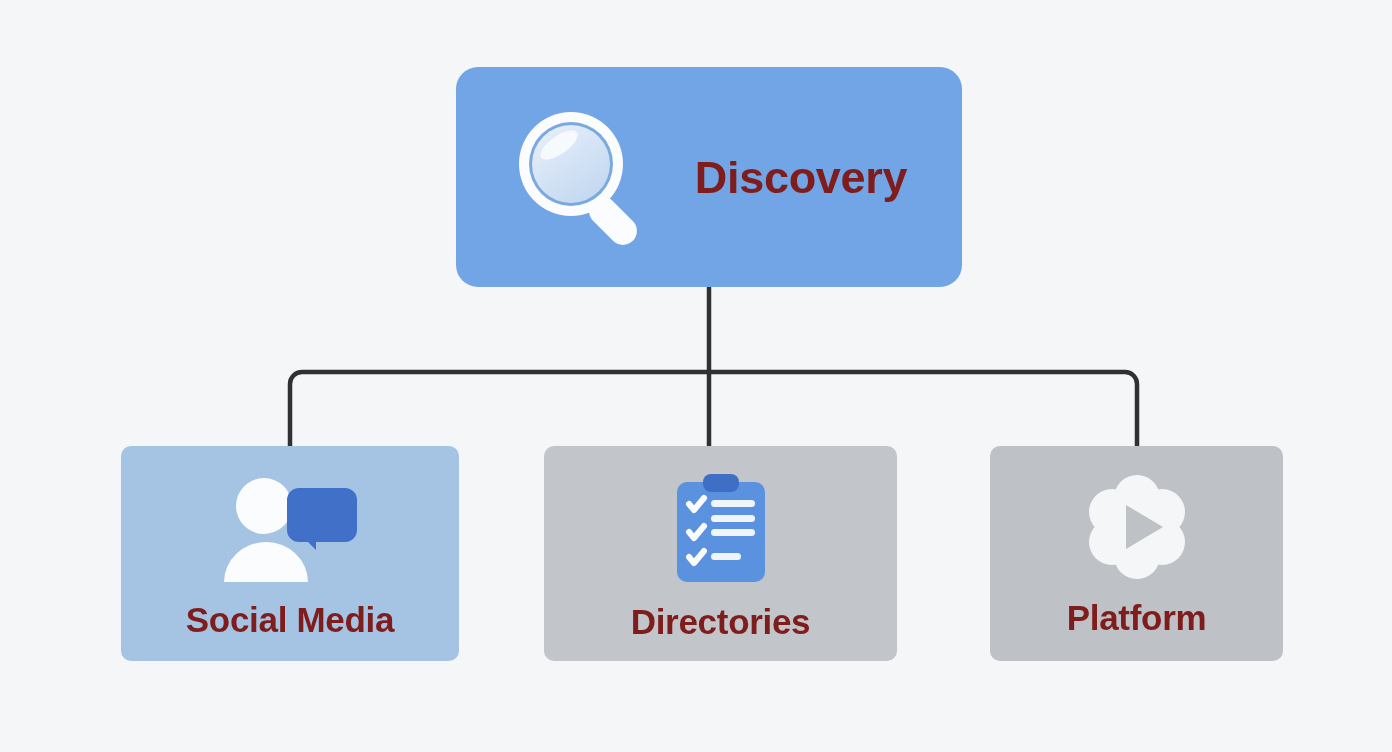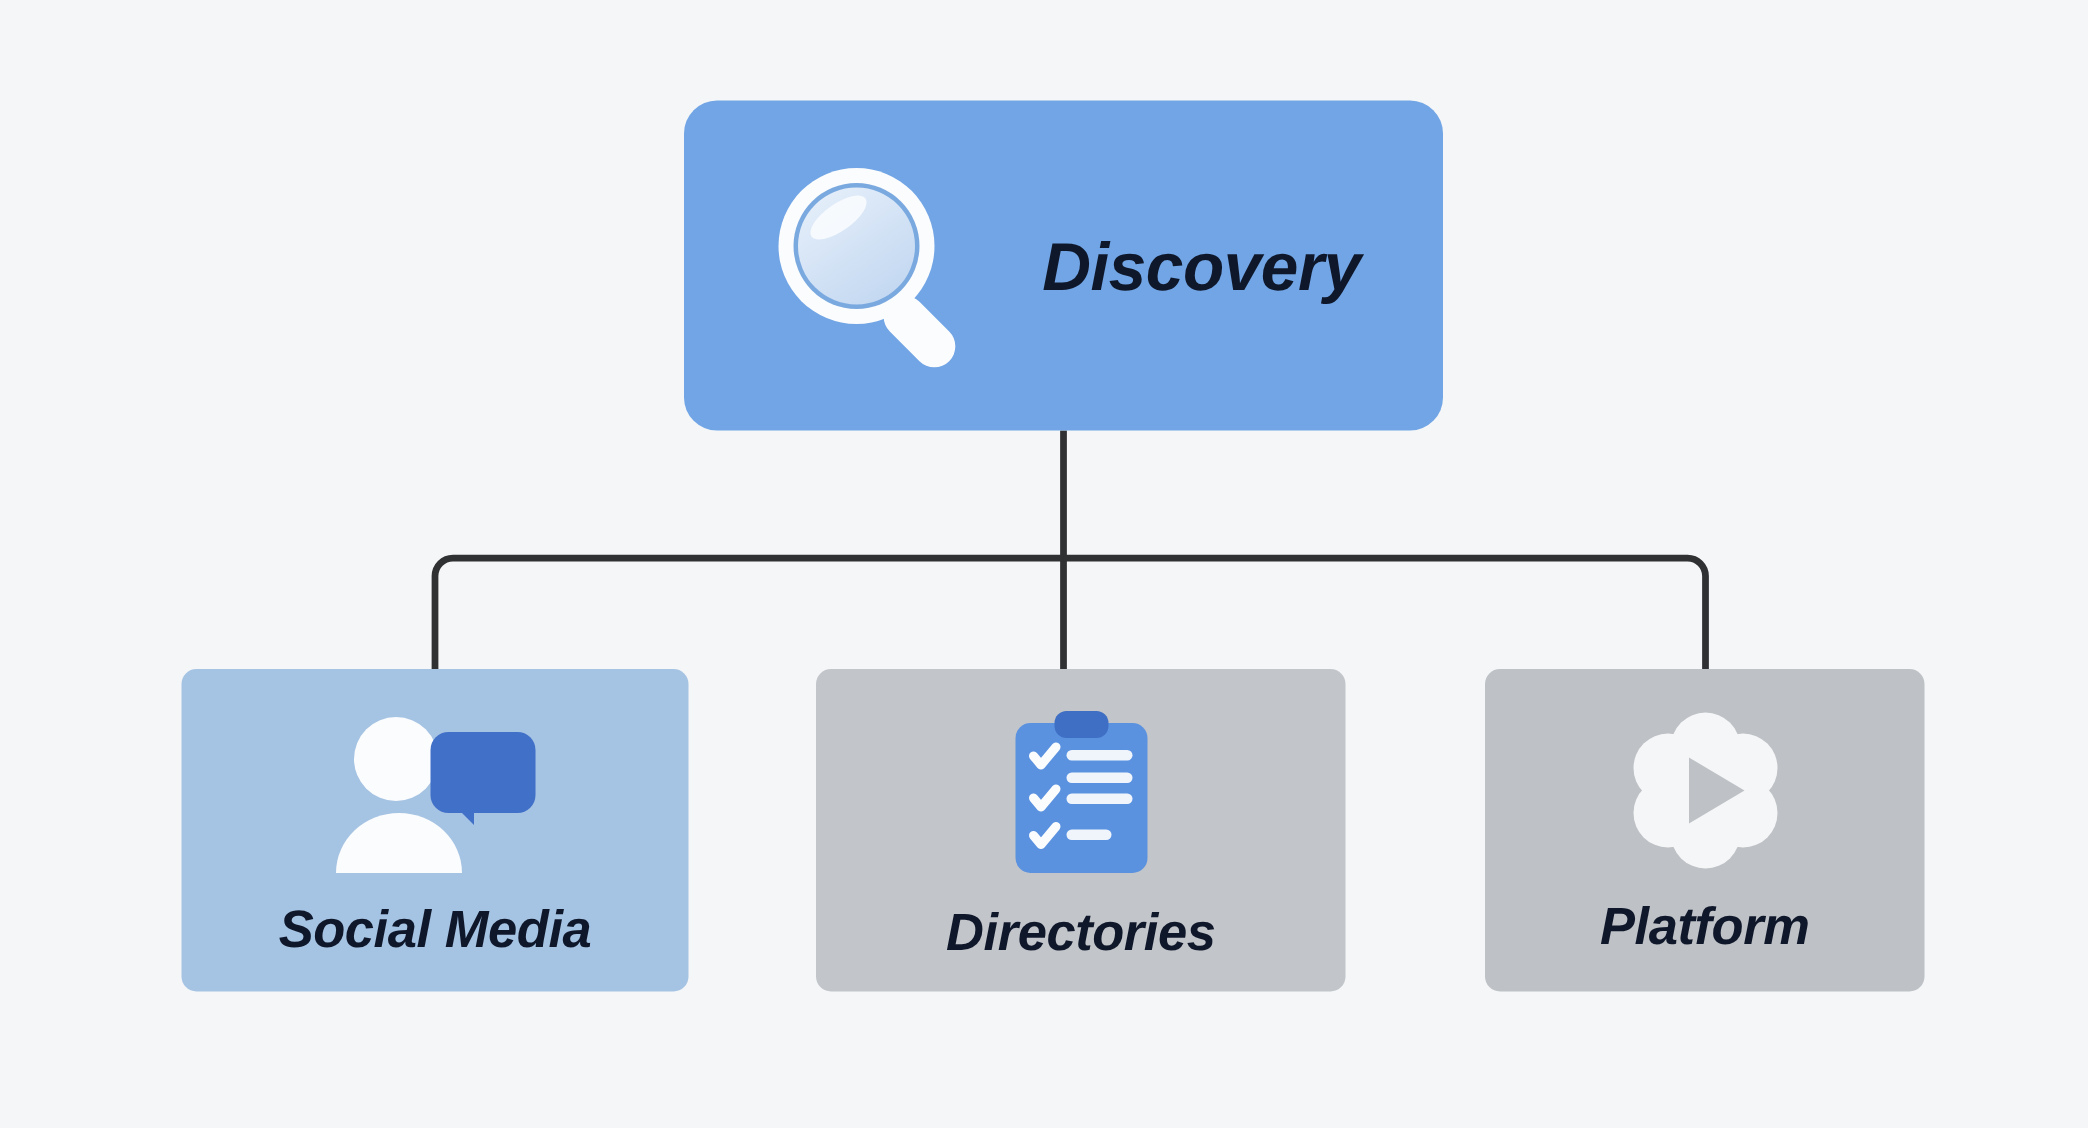--- a/index.html
+++ b/index.html
@@ -70,26 +70,25 @@
     width: 353px;
     background: #c2c5c9;
   }
   .card-platform {
     left: 990px;
     width: 293px;
     background: #bec1c5;
   }
 
   .card-label {
-    color: #0f172a;
+    color: #7f1d1d;
     font-weight: bold;
     letter-spacing: -0.3px;
     line-height: 1;
     white-space: nowrap;
-    font-style: italic;
   }
   .card-root .card-label {
     font-size: 45px;
   }
   .card-child .card-label {
     font-size: 35px;
     margin-top: 20px;
   }
 
   .icon-wrap {

